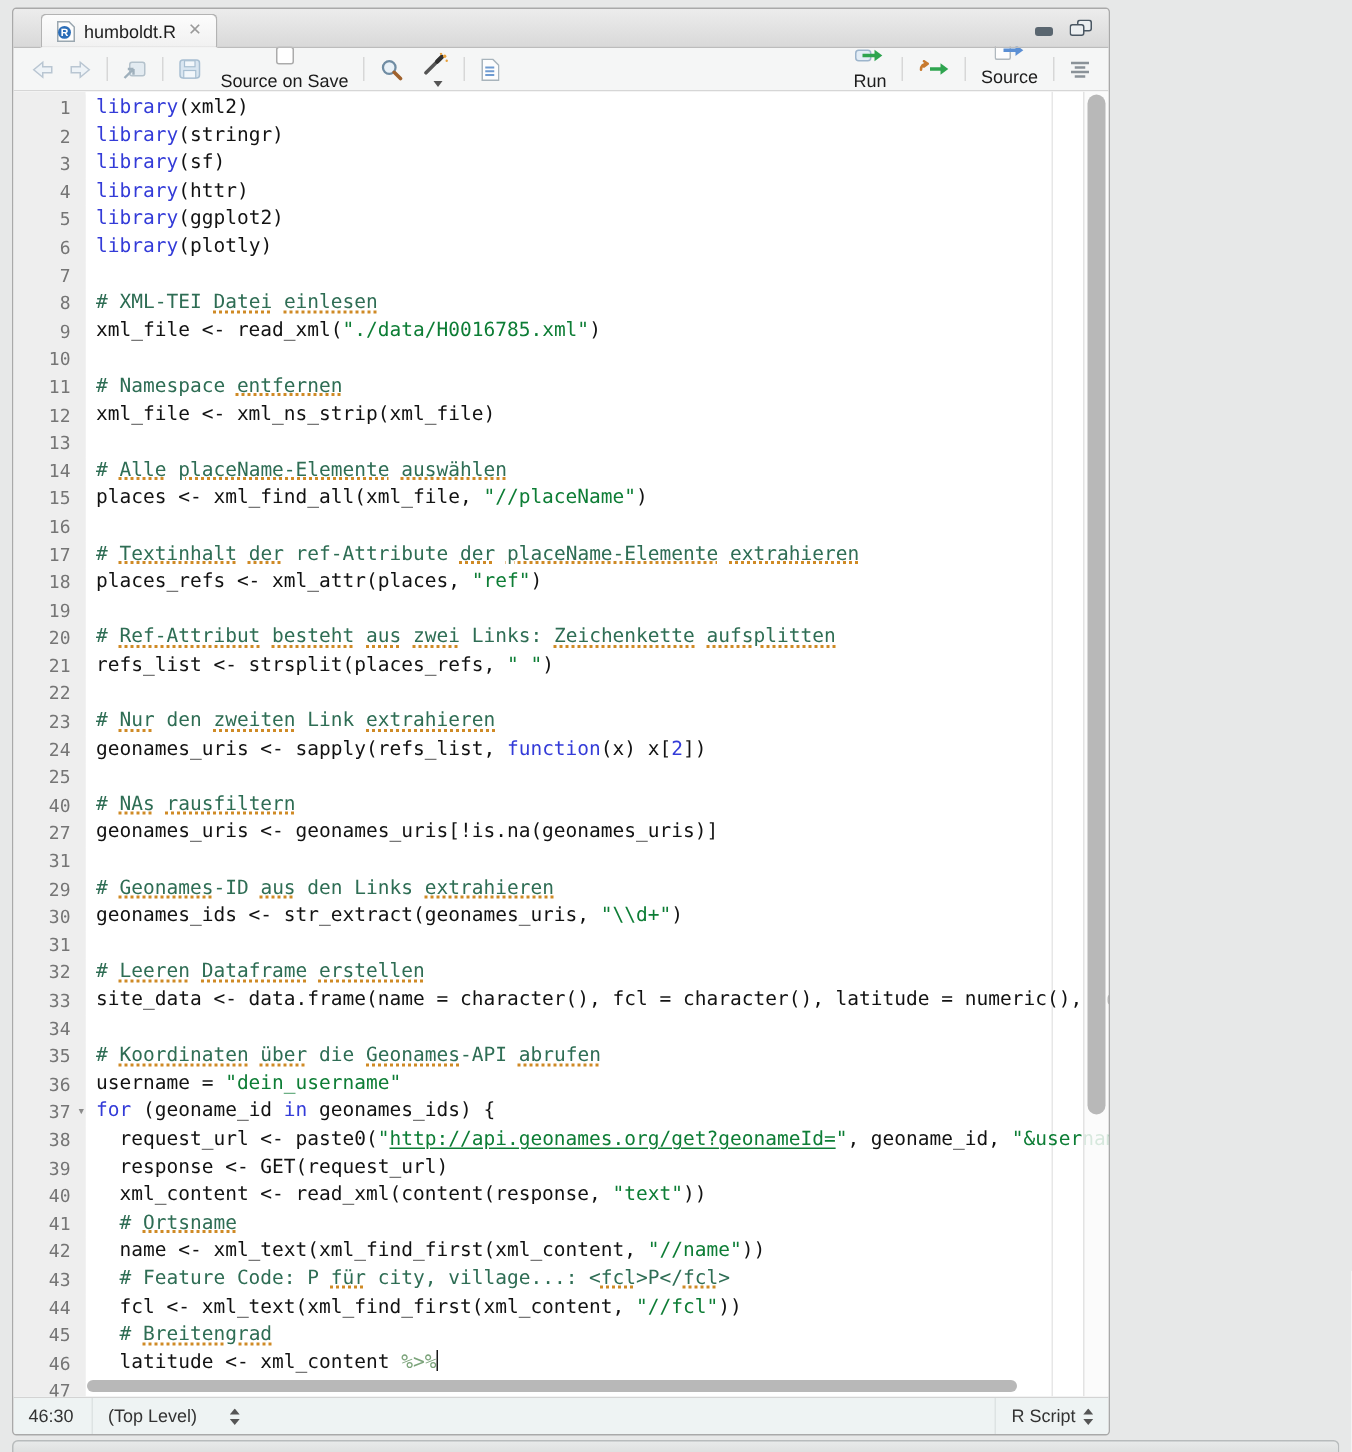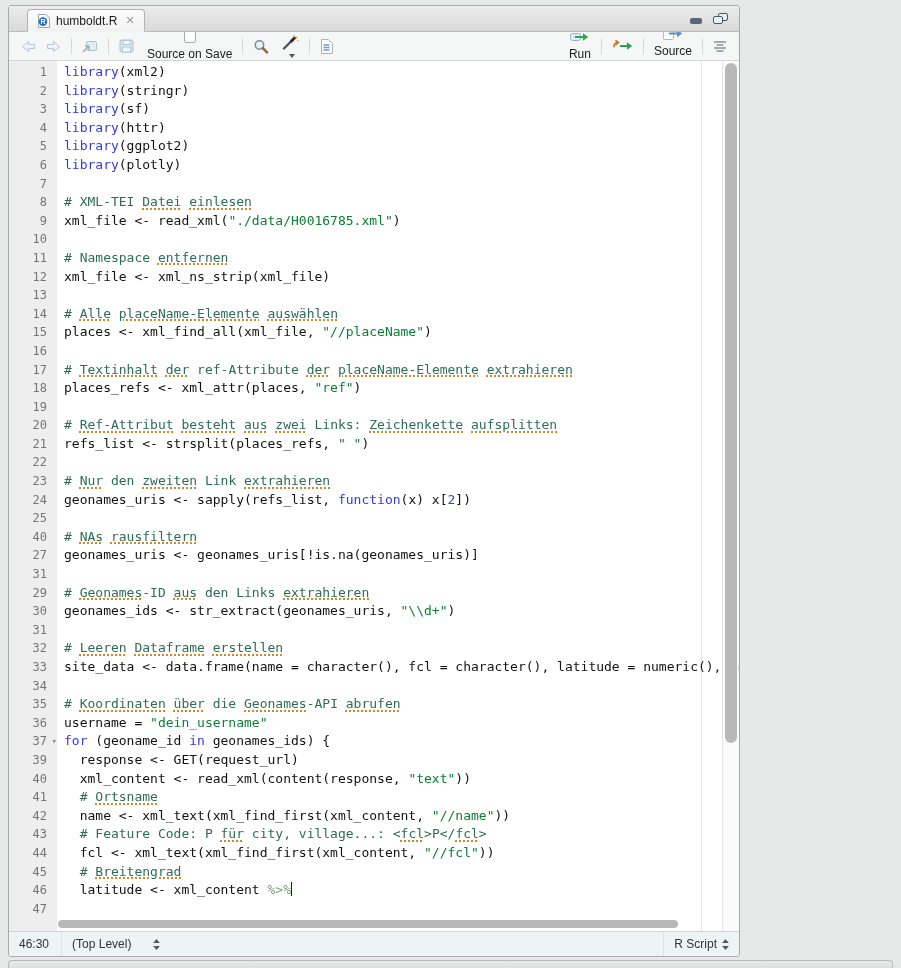--- a/index.html
+++ b/index.html
@@ -251,20 +251,21 @@
         <div class="line"><span class="ln">31</span><span class="ct"></span></div>
         <div class="line"><span class="ln">29</span><span class="ct"><span class="tk-c"># </span><span class="tk-cm">Geonames</span><span class="tk-c">-ID </span><span class="tk-cm">aus</span><span class="tk-c"> den Links </span><span class="tk-cm">extrahieren</span></span></div>
         <div class="line"><span class="ln">30</span><span class="ct"><span class="tk-p">geonames_ids &lt;- str_extract(geonames_uris, </span><span class="tk-s">"\\d+"</span><span class="tk-p">)</span></span></div>
         <div class="line"><span class="ln">31</span><span class="ct"></span></div>
         <div class="line"><span class="ln">32</span><span class="ct"><span class="tk-c"># </span><span class="tk-cm">Leeren</span><span class="tk-c"> </span><span class="tk-cm">Dataframe</span><span class="tk-c"> </span><span class="tk-cm">erstellen</span></span></div>
         <div class="line"><span class="ln">33</span><span class="ct"><span class="tk-p">site_data &lt;- data.frame(name = character(), fcl = character(), latitude = numeric(), longitude = numeric())</span></span></div>
         <div class="line"><span class="ln">34</span><span class="ct"></span></div>
         <div class="line"><span class="ln">35</span><span class="ct"><span class="tk-c"># </span><span class="tk-cm">Koordinaten</span><span class="tk-c"> </span><span class="tk-cm">über</span><span class="tk-c"> die </span><span class="tk-cm">Geonames</span><span class="tk-c">-API </span><span class="tk-cm">abrufen</span></span></div>
         <div class="line"><span class="ln">36</span><span class="ct"><span class="tk-p">username = </span><span class="tk-s">"dein_username"</span></span></div>
         <div class="line"><span class="ln">37<span class="fold">▾</span></span><span class="ct"><span class="tk-k">for</span><span class="tk-p"> (geoname_id </span><span class="tk-k">in</span><span class="tk-p"> geonames_ids) {</span></span></div>
+        <div class="line"><span class="ln">38</span><span class="ct"><span class="tk-p">  request_url &lt;- paste0(</span><span class="tk-s">"</span><span class="tk-sl">http://api.geonames.org/get?geonameId=</span><span class="tk-s">"</span><span class="tk-p">, geoname_id, </span><span class="tk-s">"&amp;username="</span><span class="tk-p">, username)</span></span></div>
         <div class="line"><span class="ln">39</span><span class="ct"><span class="tk-p">  response &lt;- GET(request_url)</span></span></div>
         <div class="line"><span class="ln">40</span><span class="ct"><span class="tk-p">  xml_content &lt;- read_xml(content(response, </span><span class="tk-s">"text"</span><span class="tk-p">))</span></span></div>
         <div class="line"><span class="ln">41</span><span class="ct"><span class="tk-c">  # </span><span class="tk-cm">Ortsname</span></span></div>
         <div class="line"><span class="ln">42</span><span class="ct"><span class="tk-p">  name &lt;- xml_text(xml_find_first(xml_content, </span><span class="tk-s">"//name"</span><span class="tk-p">))</span></span></div>
         <div class="line"><span class="ln">43</span><span class="ct"><span class="tk-c">  # Feature Code: P </span><span class="tk-cm">für</span><span class="tk-c"> city, village...: &lt;</span><span class="tk-cm">fcl</span><span class="tk-c">&gt;P&lt;/</span><span class="tk-cm">fcl</span><span class="tk-c">&gt;</span></span></div>
         <div class="line"><span class="ln">44</span><span class="ct"><span class="tk-p">  fcl &lt;- xml_text(xml_find_first(xml_content, </span><span class="tk-s">"//fcl"</span><span class="tk-p">))</span></span></div>
         <div class="line"><span class="ln">45</span><span class="ct"><span class="tk-c">  # </span><span class="tk-cm">Breitengrad</span></span></div>
         <div class="line"><span class="ln">46</span><span class="ct"><span class="tk-p">  latitude &lt;- xml_content </span><span class="tk-o">%&gt;%</span><span class="cursor"></span></span></div>
         <div class="line"><span class="ln">47</span><span class="ct"></span></div>
       </div>

